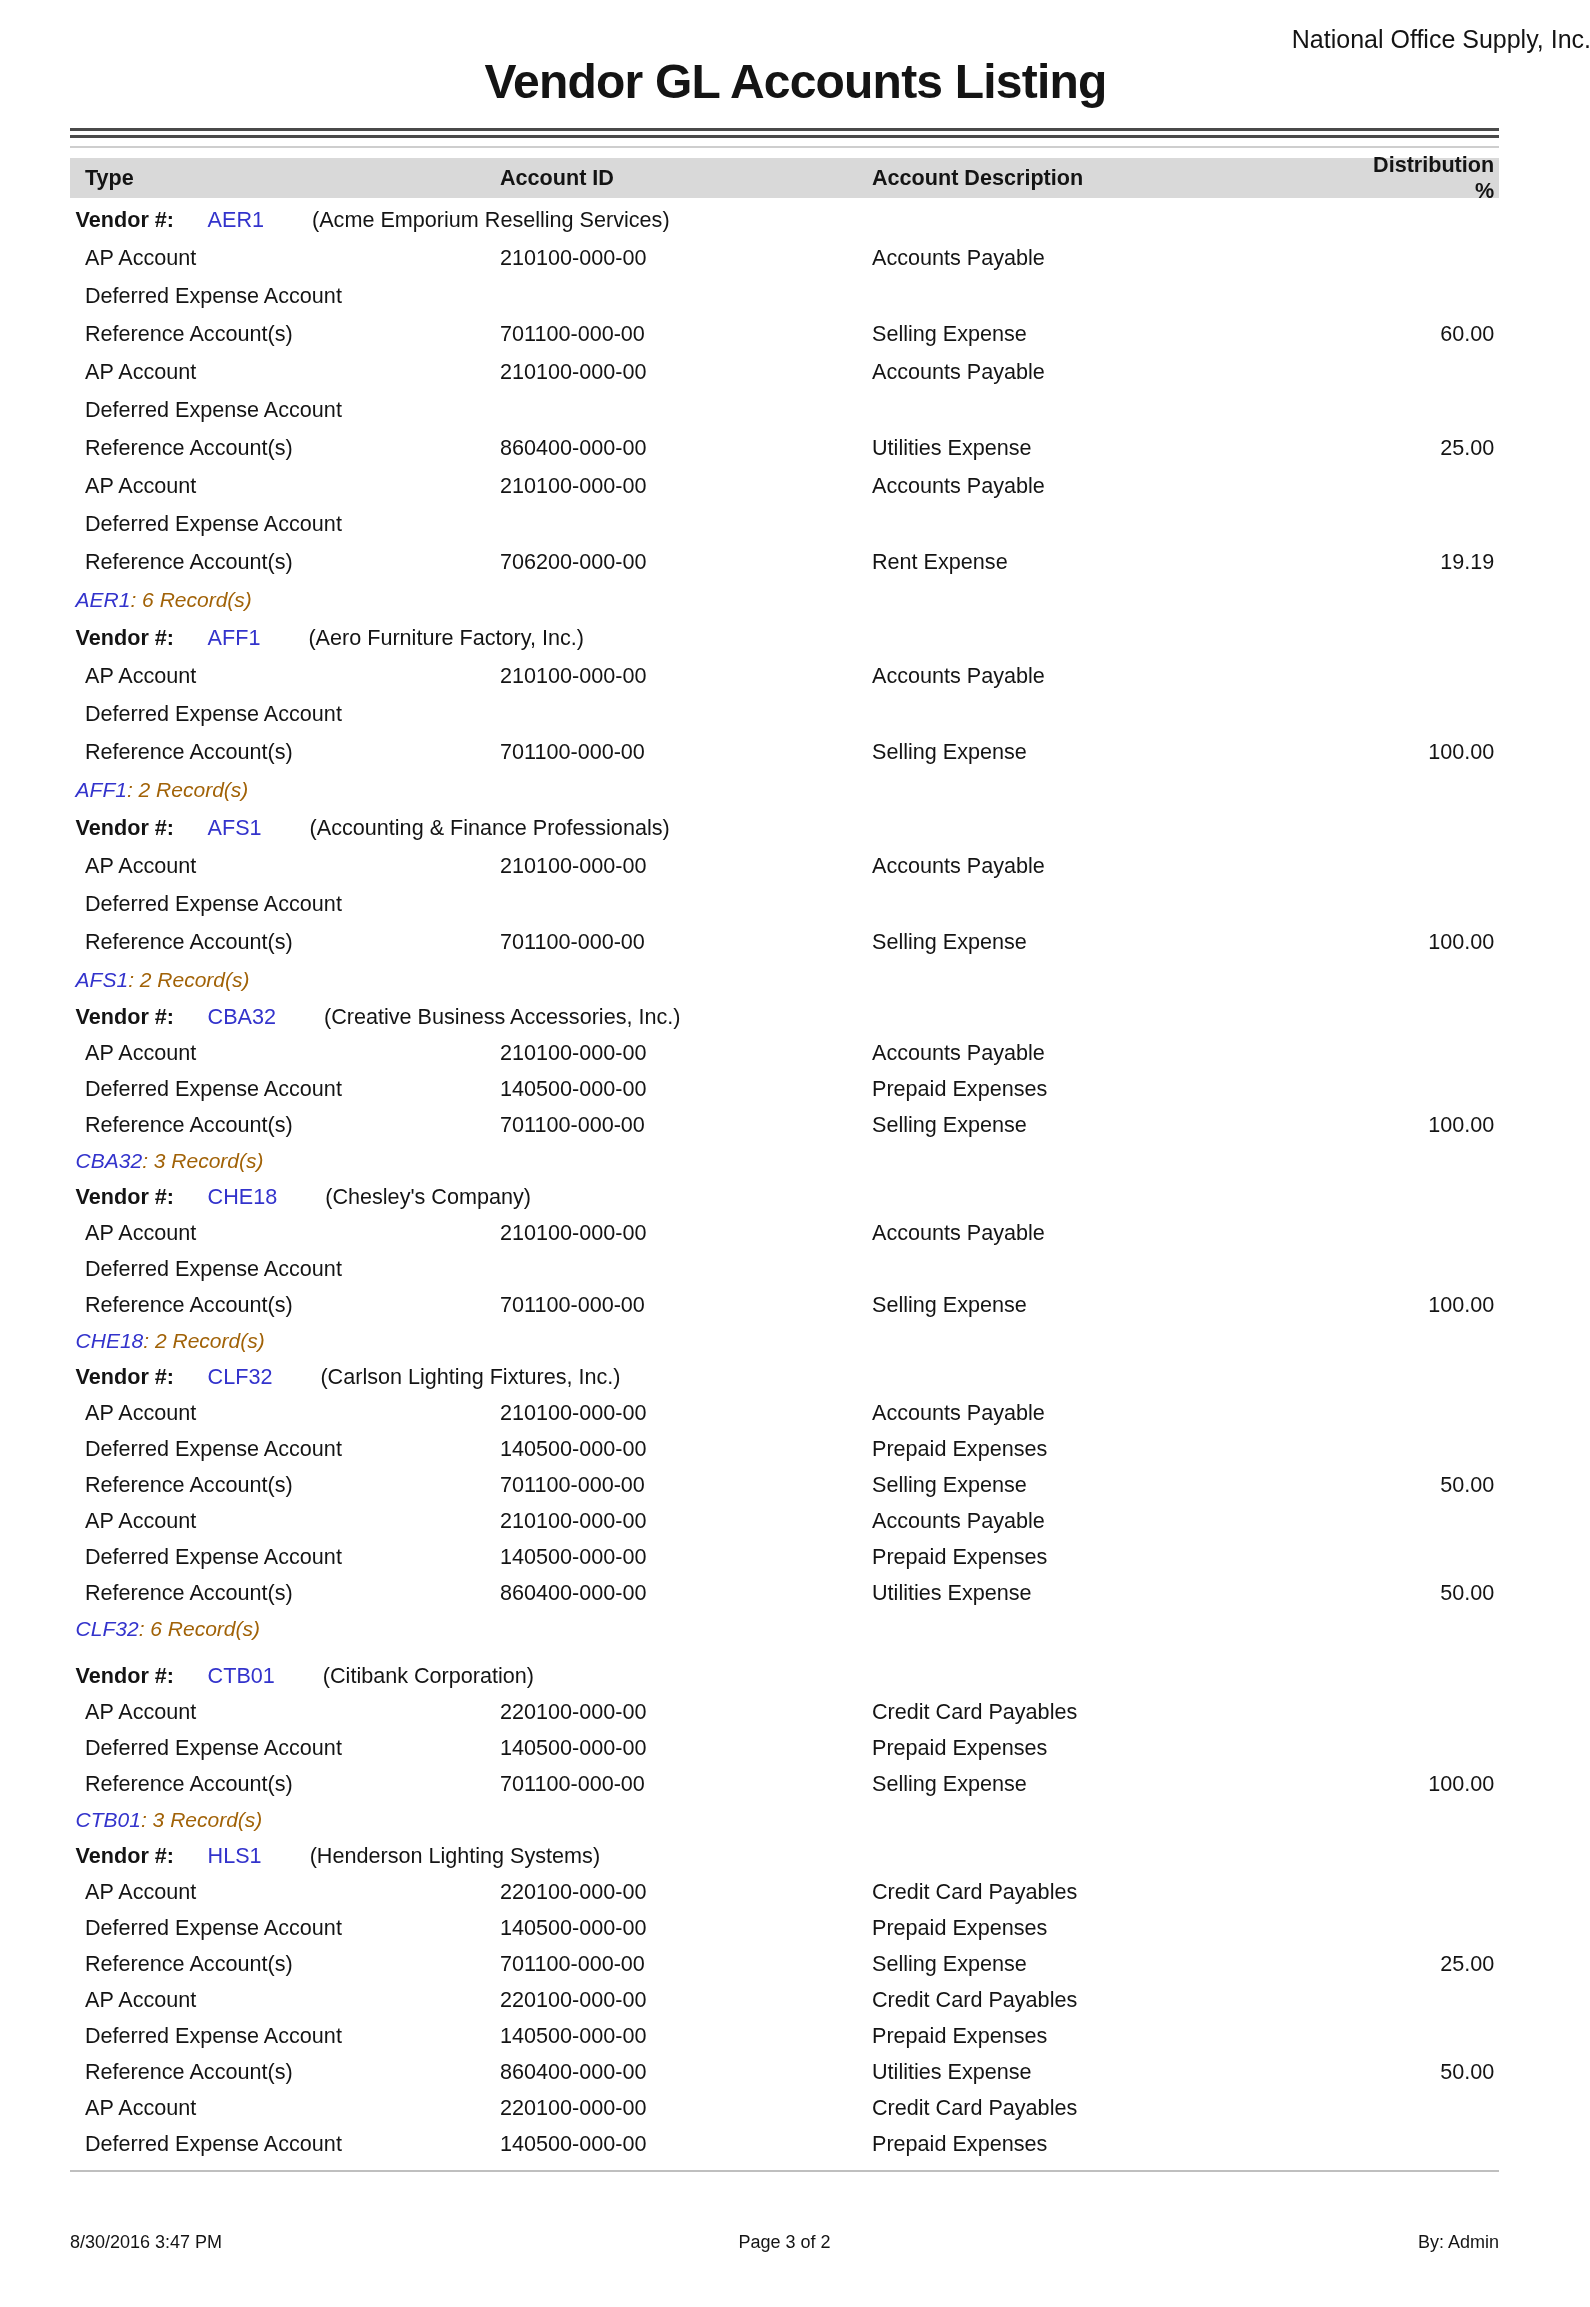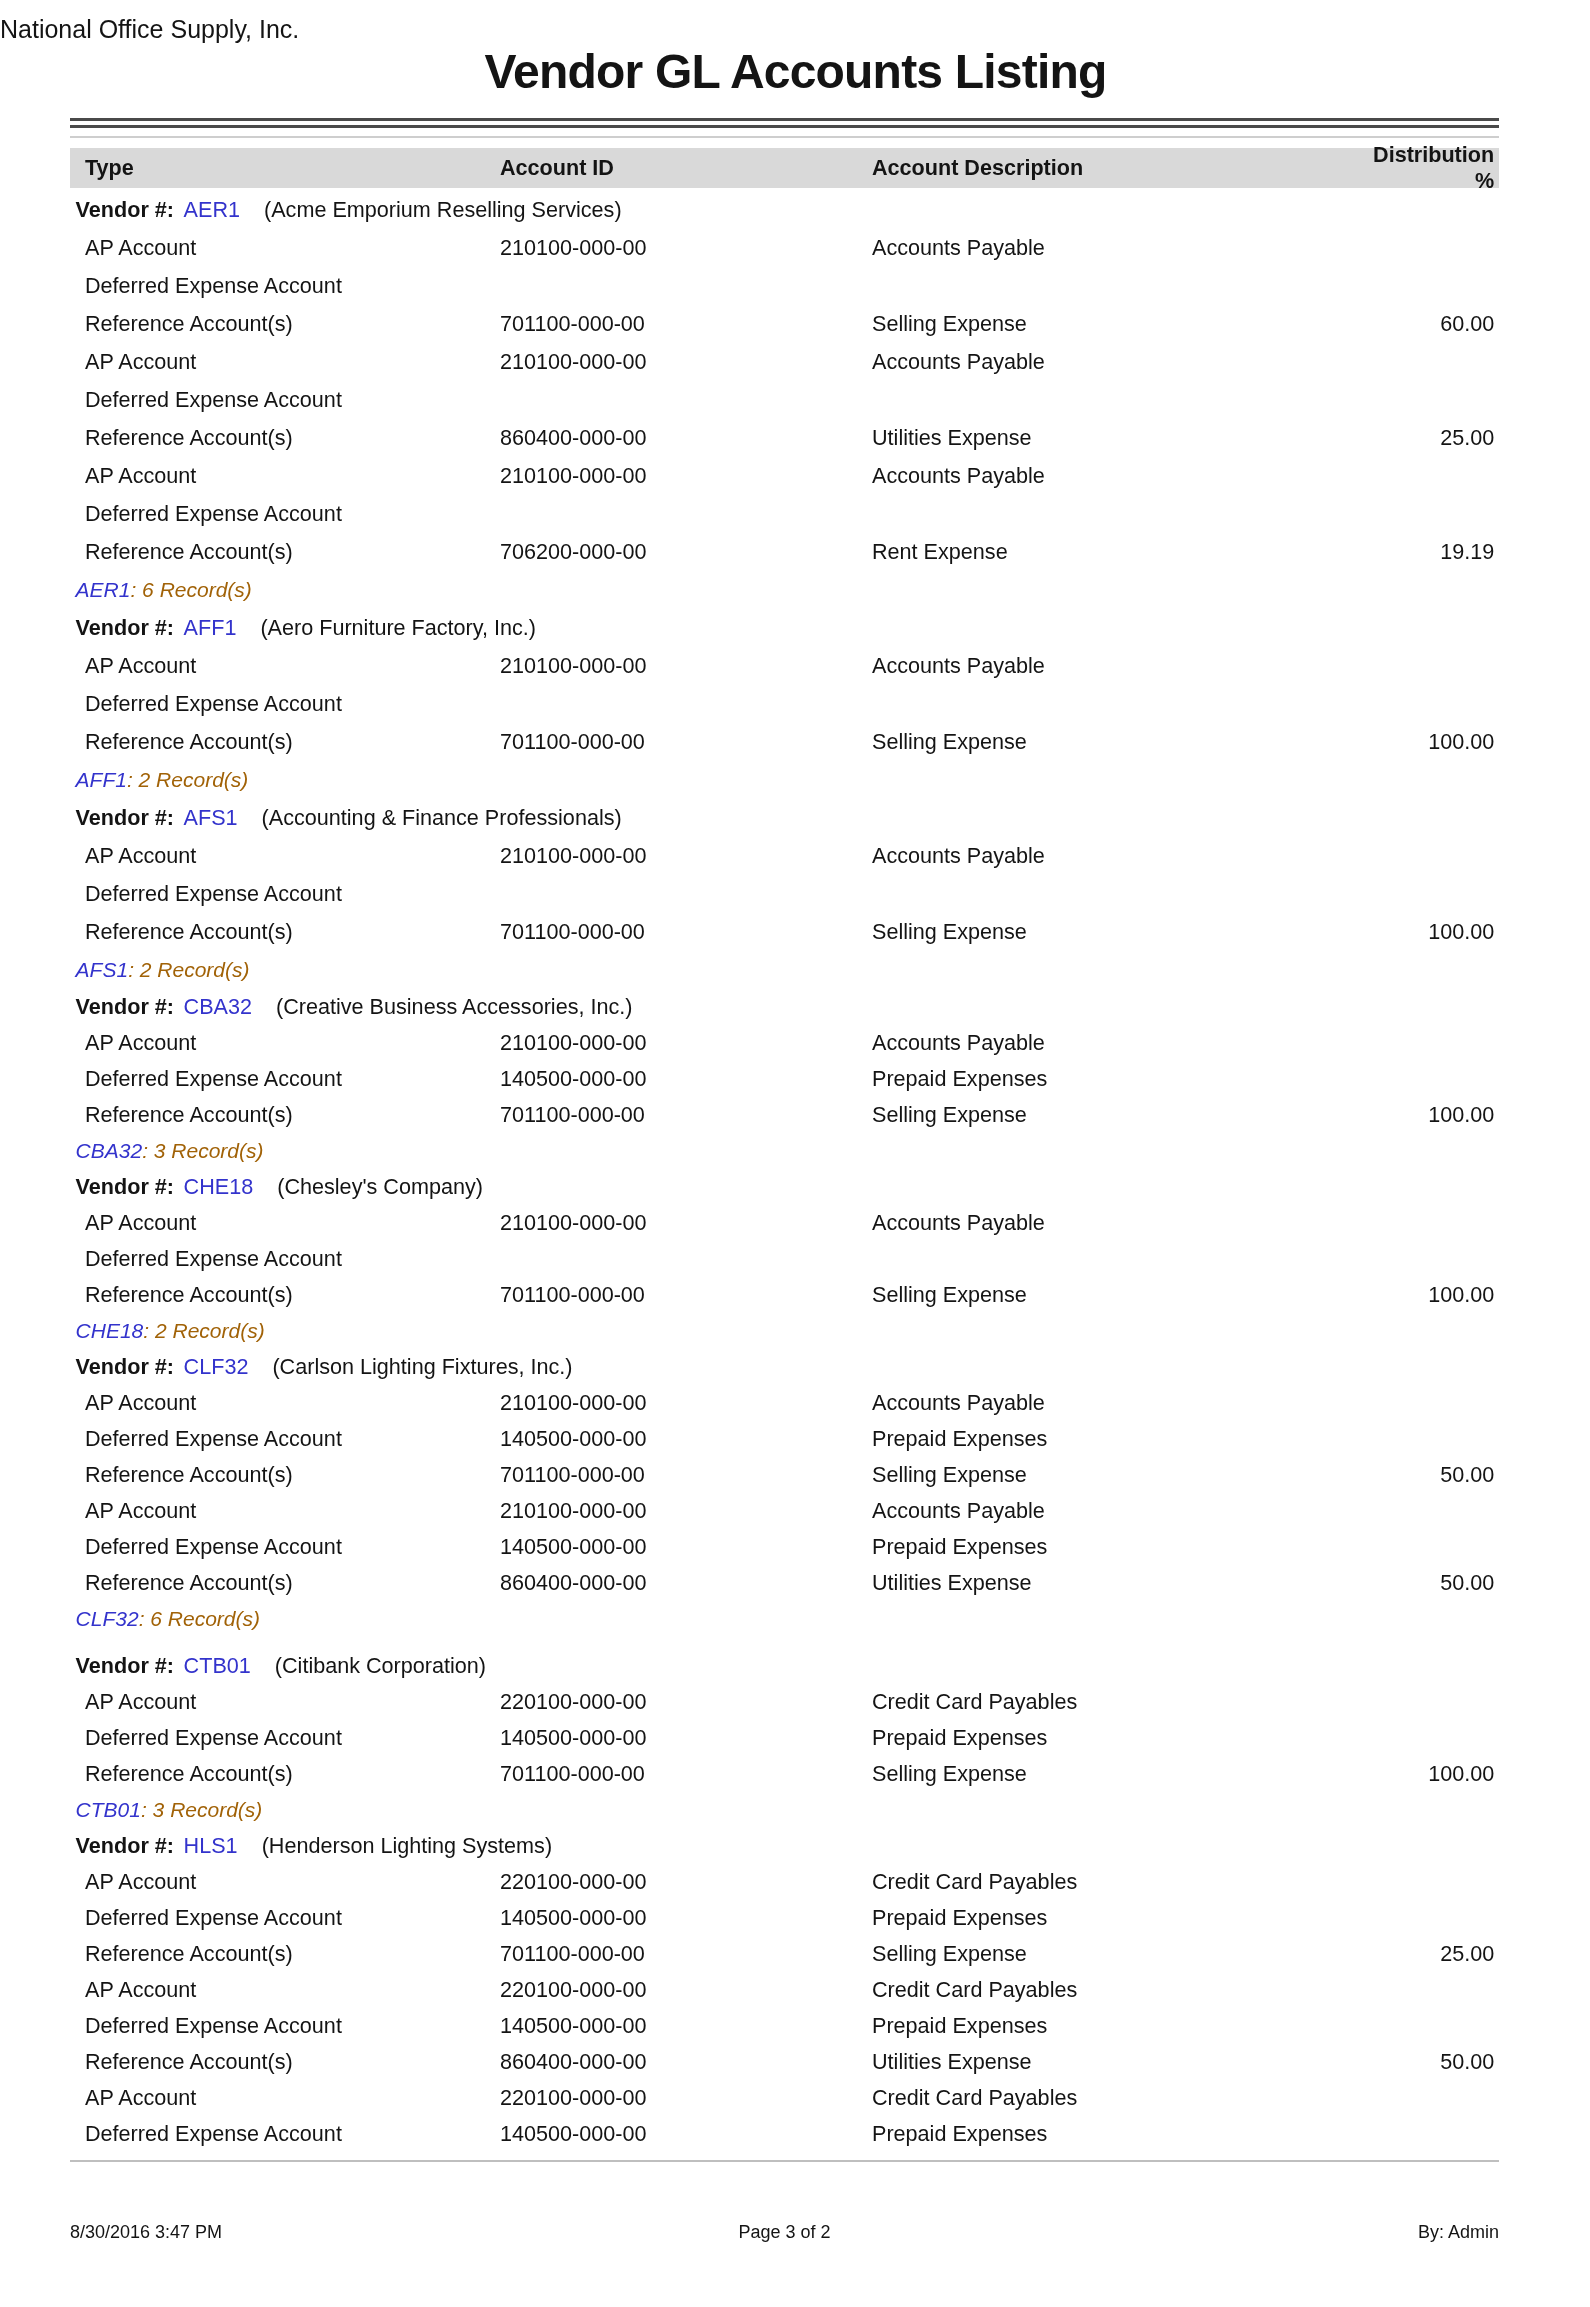--- a/index.html
+++ b/index.html
@@ -7,22 +7,22 @@
   body {
     width: 1591px; height: 2307px;
     background: #ffffff;
     font-family: "Liberation Sans", sans-serif;
     color: #141414;
     -webkit-font-smoothing: antialiased;
   }
   .page { position: relative; width: 1591px; height: 2307px; overflow: hidden; }
 
   .company {
-    padding-top: 15px;
-    text-align: left;
+    padding-top: 25px;
+    text-align: right;
     font-size: 25px;
     letter-spacing: 0px;
   }
   .title {
     margin-top: 0;
     text-align: center;
     font-size: 48px;
     font-weight: 700;
     letter-spacing: -0.8px;
   }
@@ -40,21 +40,21 @@
     font-weight: 700; font-size: 21.6px;
   }
 
   .c1 { width: 430px; padding-left: 15px; }
   .c2 { width: 372px; }
   .c3 { width: 481px; }
   .c4 { flex: 1; text-align: right; padding-right: 4.8px; }
 
   #vendors { margin-left: 70px; width: 1429px; font-size: 21.6px; margin-top: 3.2px; }
 
-  .vendor-line { display: flex; align-items: center; height: 38px; padding-left: 5.6px; }
+  .vendor-line { display: flex; align-items: center; height: 38px; padding-left: 5.6px; gap: 24px; }
   .vendor-label { font-weight: 700; }
   .vendor-code { color: var(--vendor-code, #3333cc); margin-left: 9.6px; }
   .vendor-name { margin-left: 24px; }
 
   .trow { display: flex; align-items: center; height: 38px; }
 
   .summary-line {
     display: flex; align-items: center; height: 38px;
     padding-left: 5.6px;
     font-style: italic; font-size: 21px;

